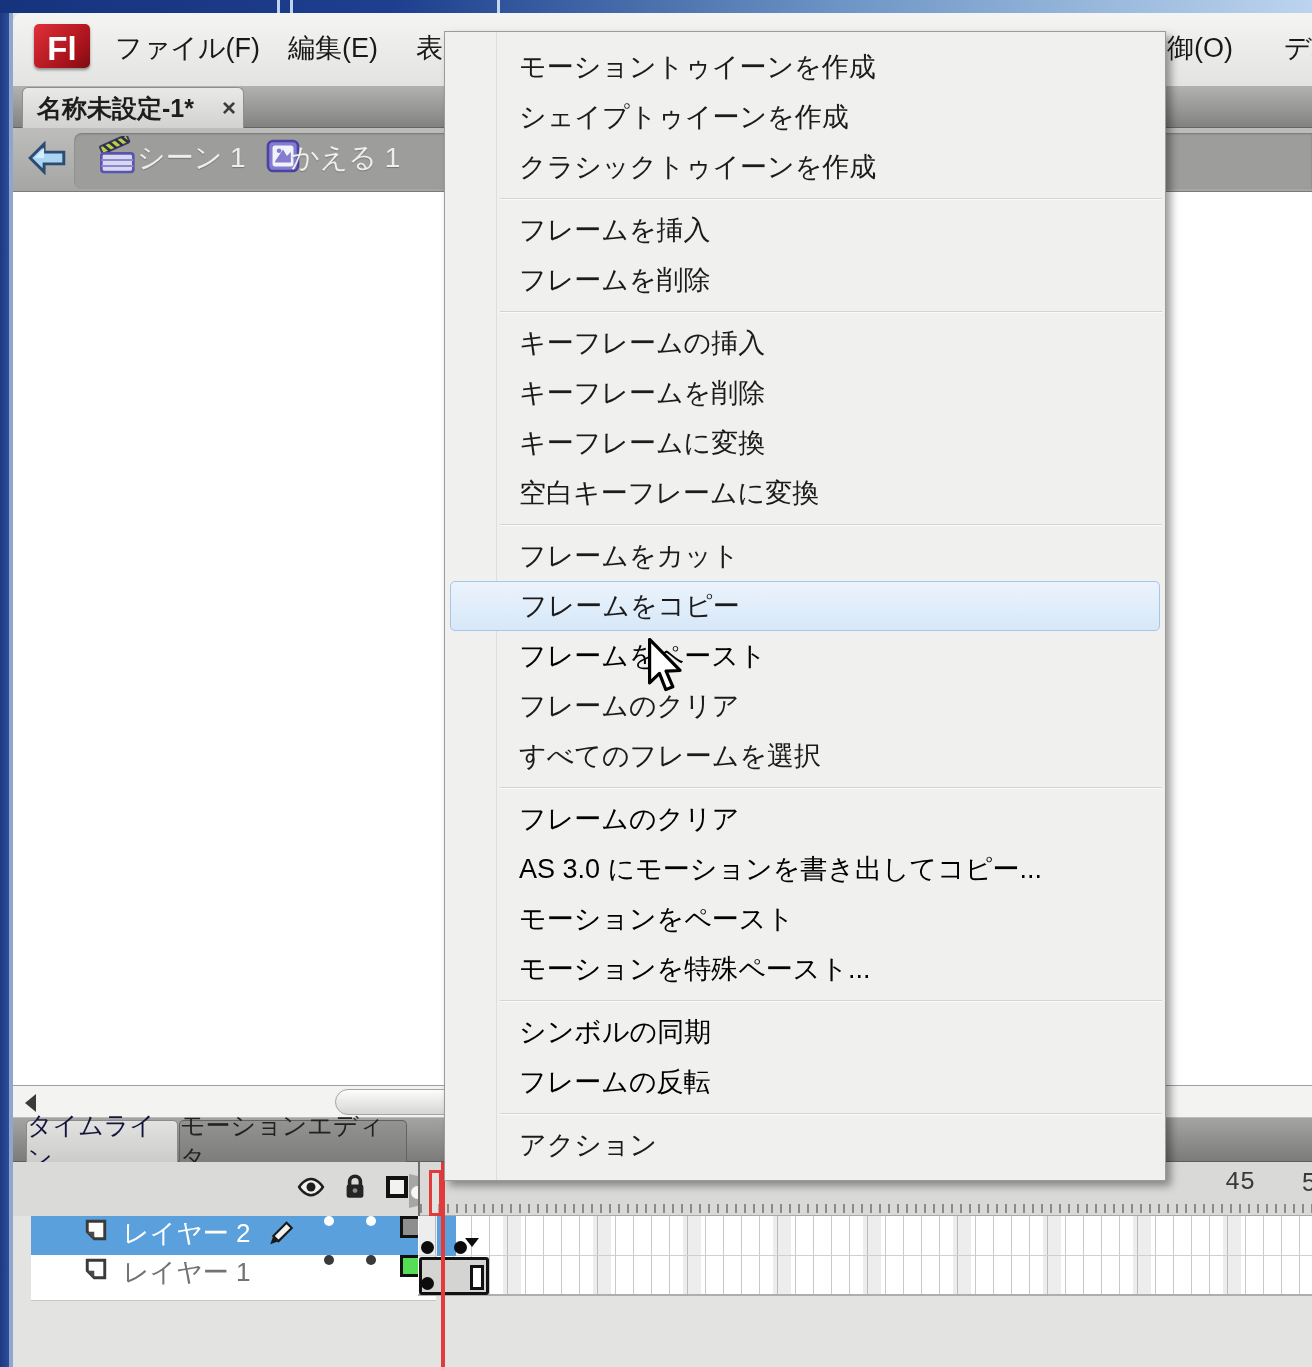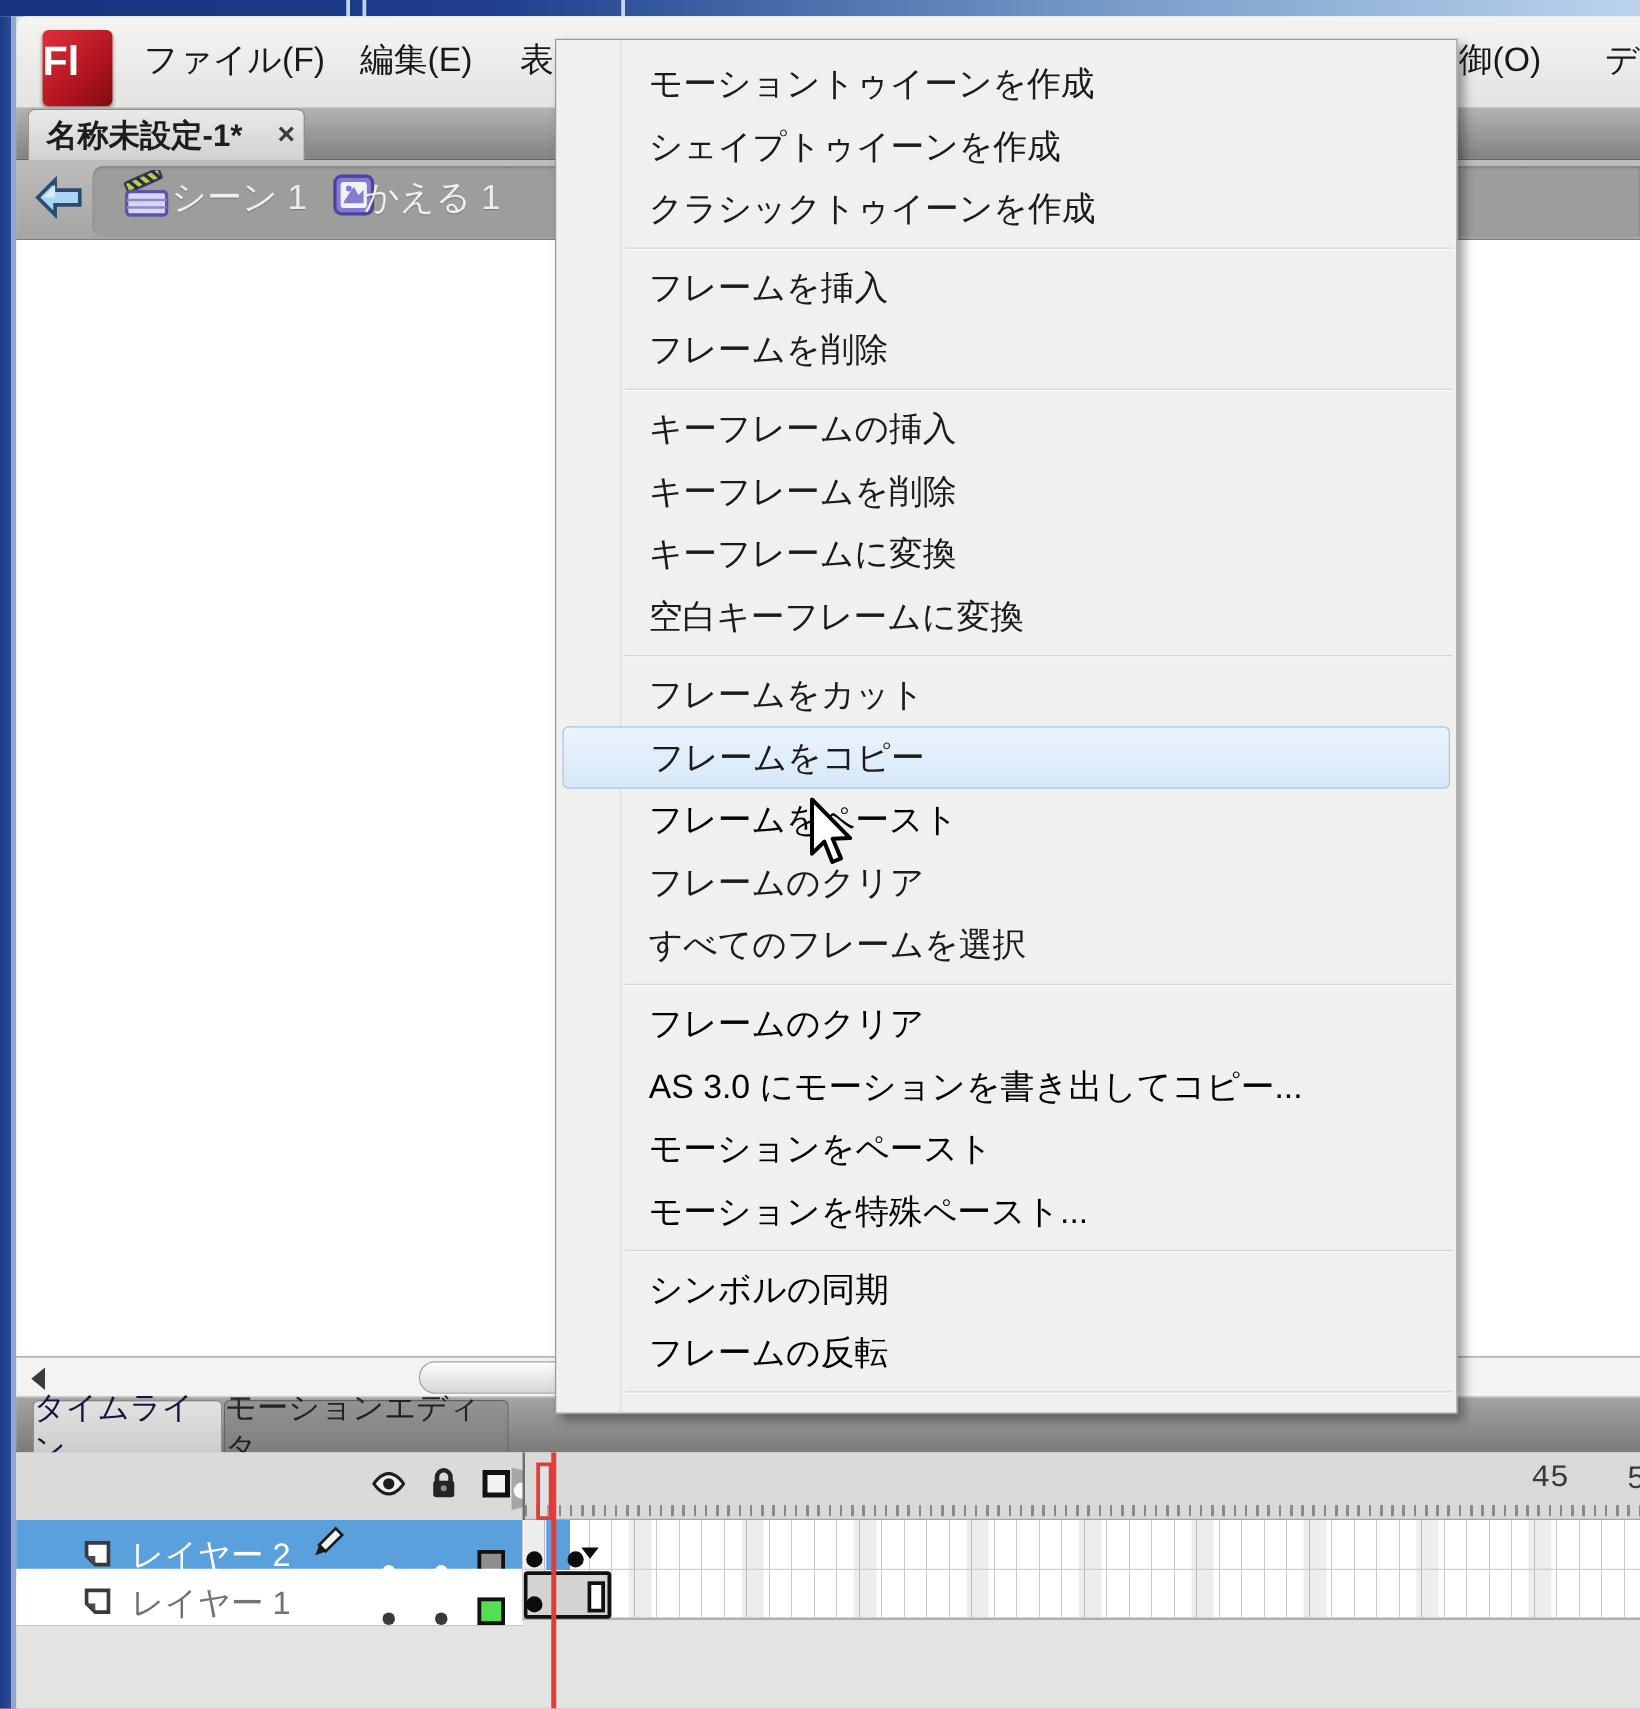--- a/index.html
+++ b/index.html
@@ -15,23 +15,23 @@
     background:linear-gradient(90deg,#1c3a82,#2c4d9a);}
   .left-strip-edge{position:absolute;left:9px;top:13px;width:4px;height:1354px;background:#8fa6d0;}
 
   
   .flash-window{position:absolute;left:13px;top:13px;width:1299px;height:1354px;
     background:#e6e6e4;border-left:1px solid #9a9a98;border-top:1px solid #c6c6c4;border-radius:8px 0 0 0;}
 
   
   .menubar{position:absolute;left:13px;top:13px;width:1299px;height:73px;
     background:linear-gradient(#f4f4f2,#e3e3e1);border-radius:8px 0 0 0;}
-  .fl-logo{position:absolute;left:21px;top:11px;width:56px;height:61px;border-radius:5px;
+  .fl-logo{position:absolute;left:21px;top:11px;width:56px;height:44px;border-radius:5px;
     background:linear-gradient(135deg,#e0303a,#a8121b 70%,#7c0d13);
-    color:#fff;font-size:33px;font-weight:bold;text-align:left;line-height:50px;
+    color:#fff;font-size:33px;font-weight:bold;text-align:center;line-height:50px;
     box-shadow:0 2px 3px rgba(0,0,0,.4);}
   .menubar-item{position:absolute;top:17px;font-size:27px;color:#191919;white-space:nowrap;}
 
   
   .tabstrip{position:absolute;left:13px;top:86px;width:1299px;height:42px;
     background:linear-gradient(#b2b2b0,#828280);border-bottom:1px solid #646462;}
   .doc-tab{position:absolute;left:9px;top:1px;width:222px;height:41px;
     background:linear-gradient(#e9e9e7,#d2d2d0);border:1px solid #8e8e8c;border-bottom:none;
     border-radius:6px 6px 0 0;font-size:25px;font-weight:bold;color:#1d1d1d;
     display:flex;align-items:center;padding-left:14px;gap:18px;}
@@ -73,21 +73,21 @@
   .tl-header-left{position:absolute;left:0;top:0;width:405px;height:54px;background:#dadad8;}
   .pane-border{position:absolute;left:405px;top:0;width:2px;height:134px;background:#6f6f6d;}
   .hdr-icon{position:absolute;top:14px;}
   .outline-square{width:22px;height:22px;background:#f2f2f0;border:4px solid #111;}
   .onion-stub{position:absolute;left:396px;top:12px;width:22px;height:34px;background:#a6a6a4;
     clip-path:polygon(0 0,100% 15%,100% 85%,0 100%);}
   .onion-dot{position:absolute;left:398px;top:24px;width:13px;height:13px;border-radius:50%;background:#f7f7f5;}
   .playhead-handle{position:absolute;left:416px;top:8px;width:13px;height:46px;
     border:3px solid #e23b3b;background:rgba(255,255,255,.25);}
 
-  .layer-row{position:absolute;left:0;width:405px;height:46px;display:flex;align-items:flex-end;}
+  .layer-row{position:absolute;left:18px;width:405px;height:46px;display:flex;align-items:flex-start;}
   .layer-row.selected{background:#59a0dc;}
   .layer-row.normal{background:#ffffff;border-bottom:1px solid #c6c6c4;}
   .layer-name{font-size:26px;white-space:nowrap;}
   .layer-row.selected .layer-name{color:#ffffff;}
   .layer-row.normal .layer-name{color:#737373;}
   .layer-dot{position:absolute;width:10px;height:10px;border-radius:50%;}
   .layer-swatch{position:absolute;left:369px;width:22px;height:22px;border:3px solid #111;}
 
   
   .ruler{position:absolute;left:407px;top:0;width:892px;height:54px;background:#d9d9d7;
@@ -299,20 +299,21 @@
         <div class="menu-item">すべてのフレームを選択</div>
         <div class="menu-sep"></div>
         <div class="menu-item disabled">フレームのクリア</div>
         <div class="menu-item disabled">AS 3.0 にモーションを書き出してコピー...</div>
         <div class="menu-item disabled">モーションをペースト</div>
         <div class="menu-item disabled">モーションを特殊ペースト...</div>
         <div class="menu-sep"></div>
         <div class="menu-item disabled">シンボルの同期</div>
         <div class="menu-item disabled">フレームの反転</div>
         <div class="menu-sep"></div>
+        <div class="menu-item">アクション</div>
       </div>
   </div>
 
   <div class="cursor">
     <svg width="42" height="58" viewBox="0 0 14 20">
       <path d="M1 0.5 L1 15.5 L4.4 12.2 L6.6 17.8 L9 16.8 L6.7 11.4 L11.5 11.2 Z" fill="#ffffff" stroke="#000000" stroke-width="1.1" stroke-linejoin="round"></path>
     </svg>
   </div>
 </div>
 

